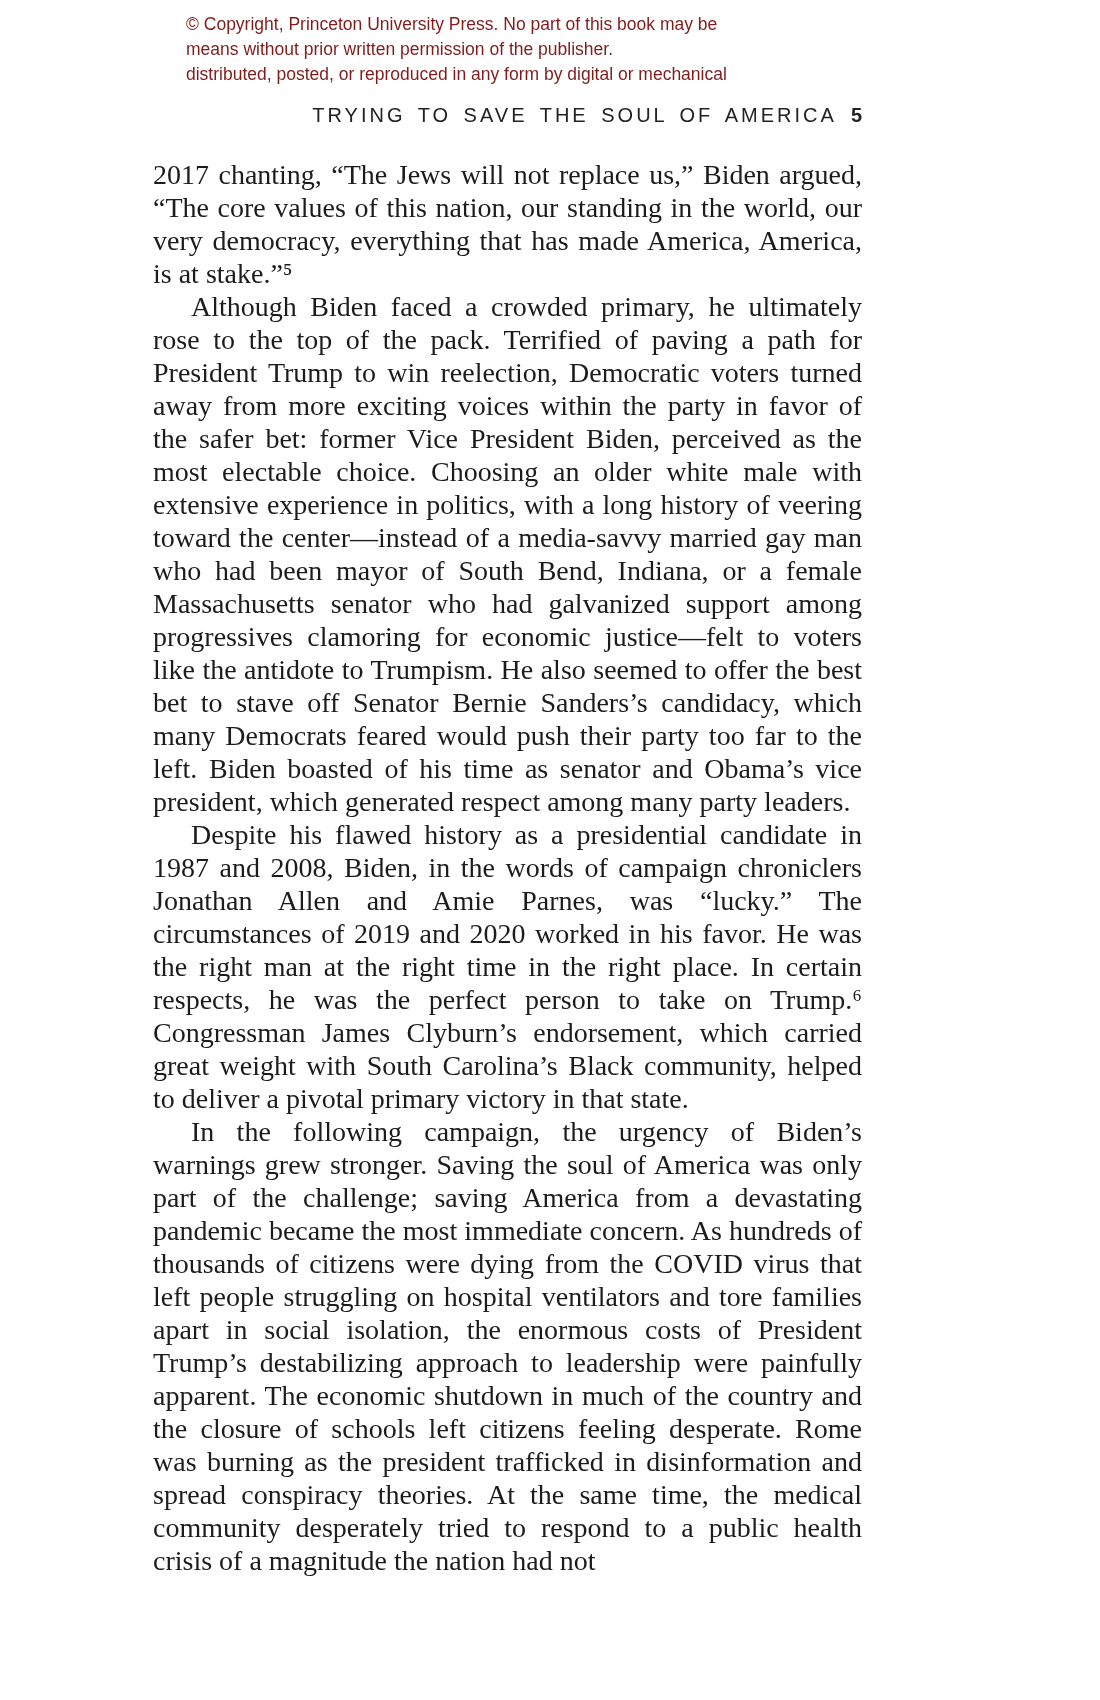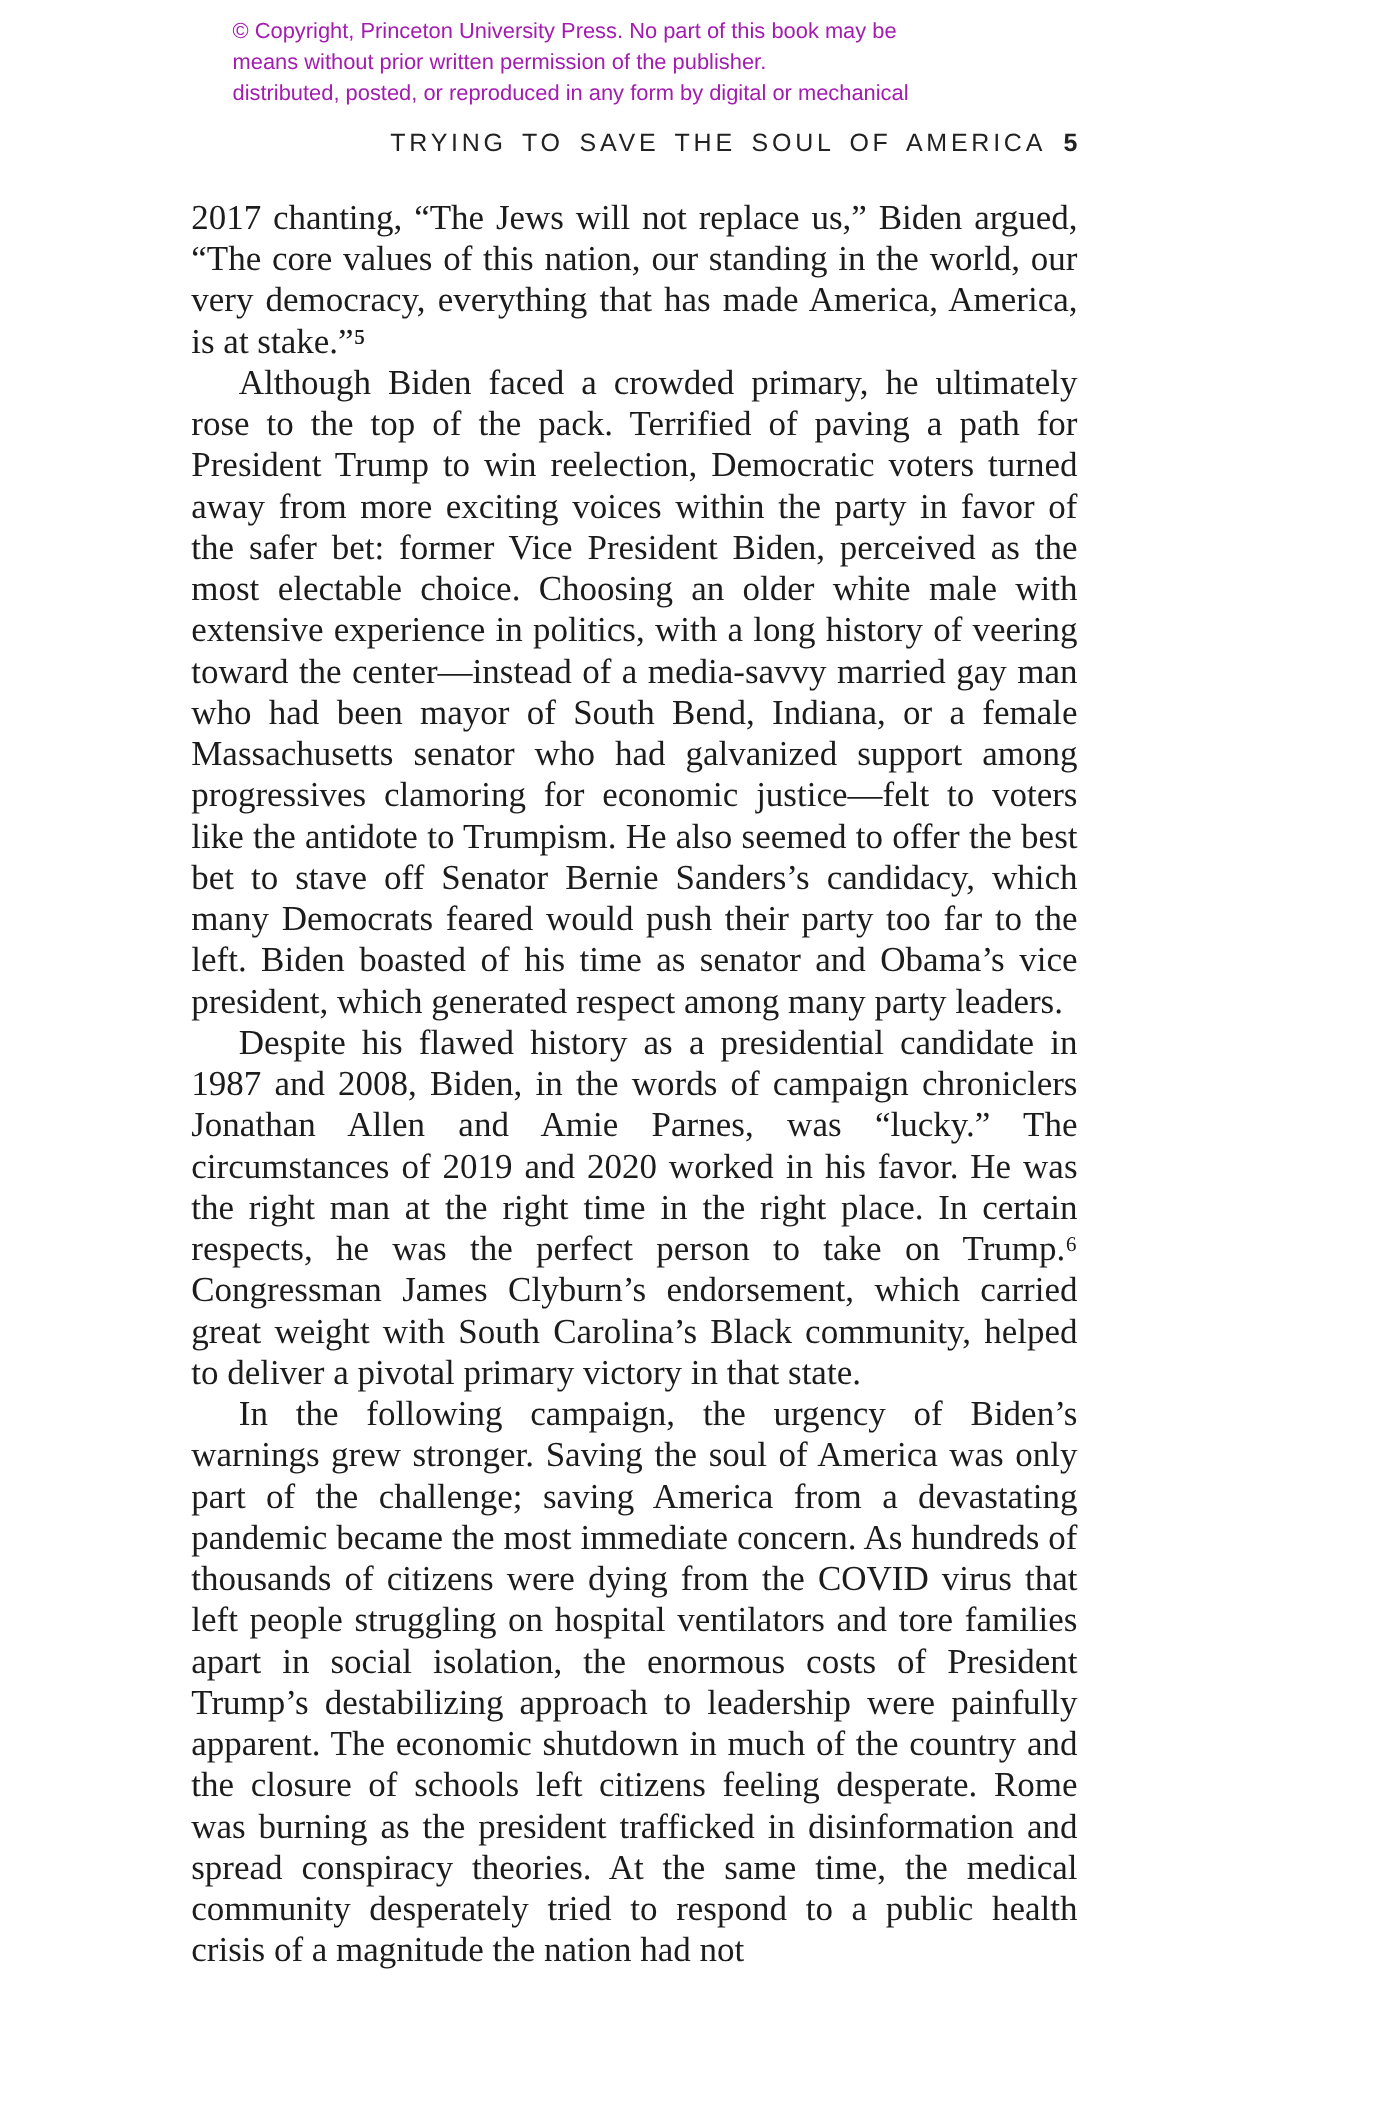--- a/index.html
+++ b/index.html
@@ -17,21 +17,21 @@
     color: #1a1a1a;
   }
   .copyright {
     position: absolute;
     top: 12px;
     left: 186px;
     width: 680px;
     font-family: "Liberation Sans", sans-serif;
     font-size: 17.5px;
     line-height: 25px;
-    color: #a21caf;
+    color: #7f1d1d;
     text-align: left;
   }
   .running-head {
     position: absolute;
     top: 104px;
     left: 153px;
     width: 709px;
     text-align: right;
     font-family: "Liberation Sans", sans-serif;
     font-size: 20px;

